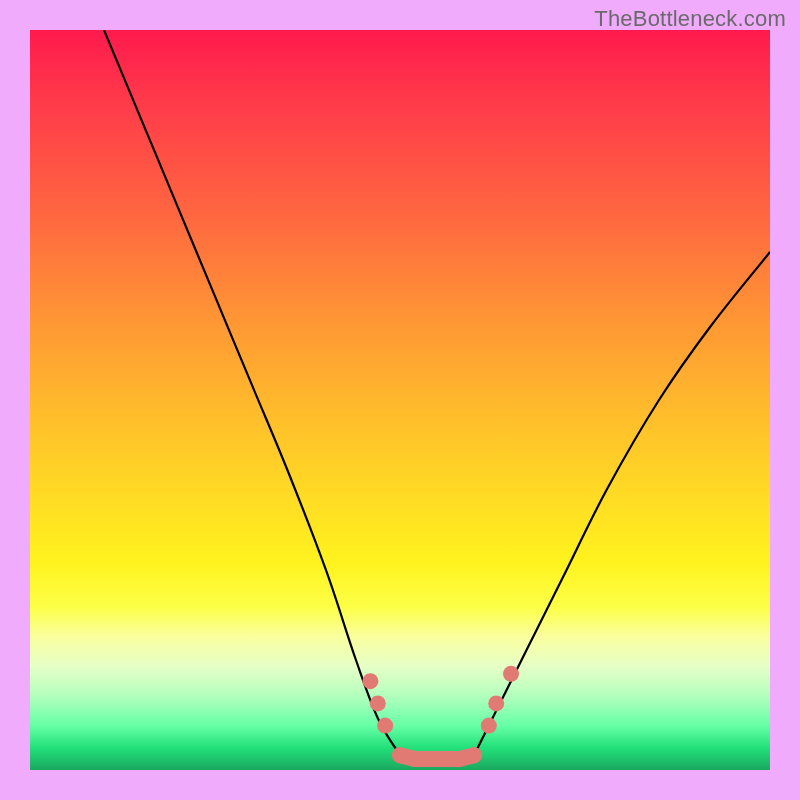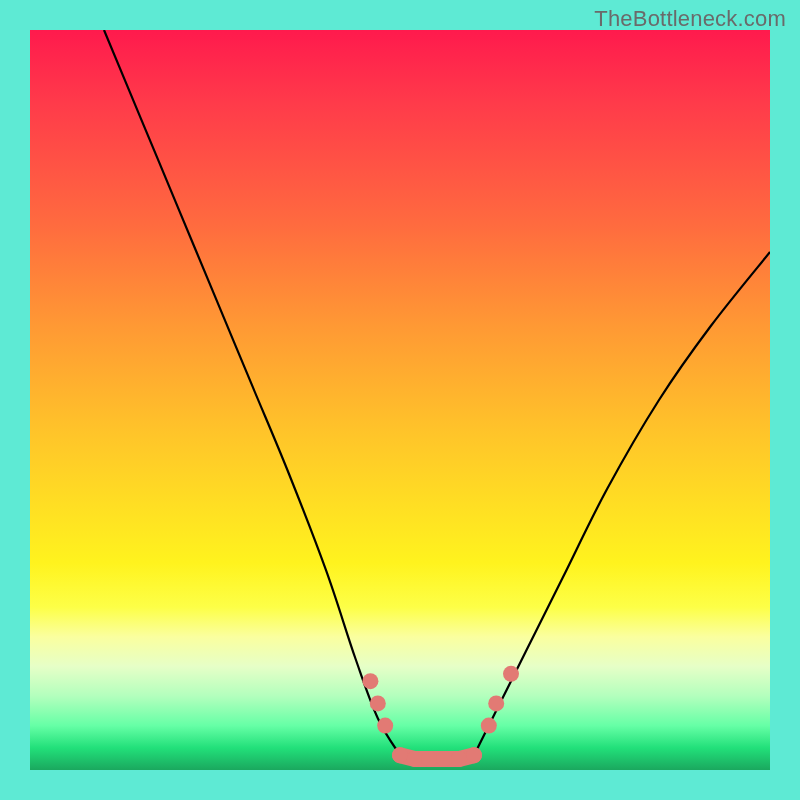--- a/index.html
+++ b/index.html
@@ -10,21 +10,21 @@
     overflow: hidden;
     background: #000;
     font-family: Arial, Helvetica, sans-serif;
   }
   .frame {
     position: absolute;
     left: 0;
     top: 0;
     width: 800px;
     height: 800px;
-    background: #5eead4;
+    background: #f0abfc;
     text-align: center;
   }
   .plot {
     position: absolute;
     left: 30px;
     top: 30px;
     width: 740px;
     height: 740px;
     background: linear-gradient(to bottom,
       #ff1a4d 0%,

